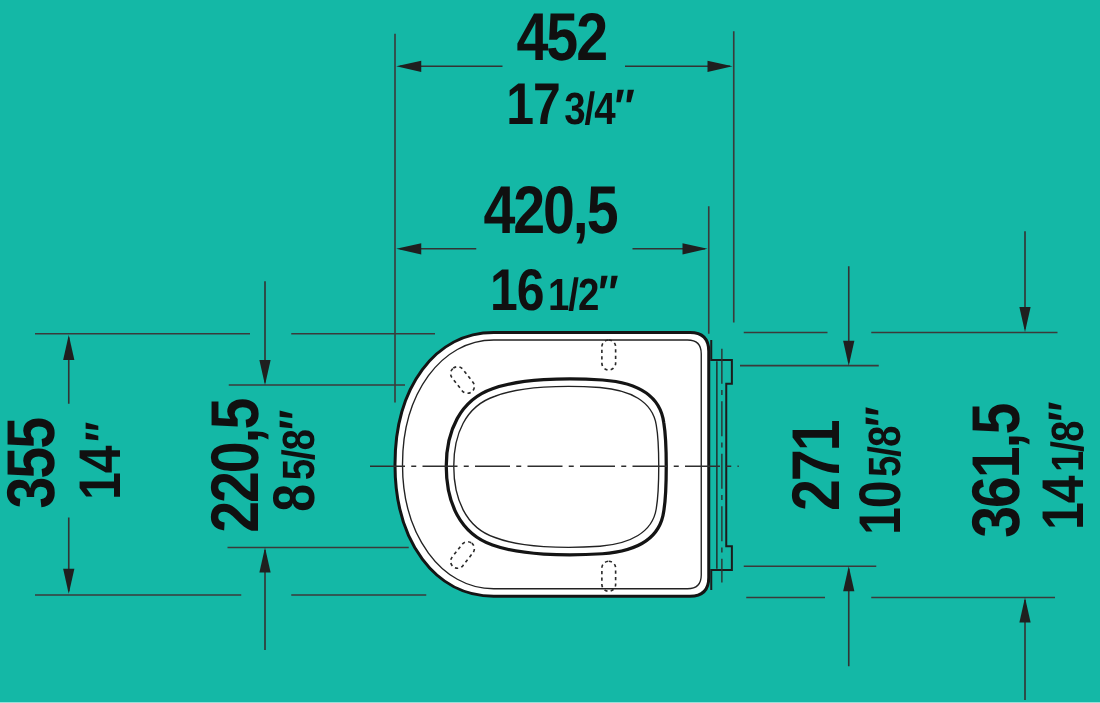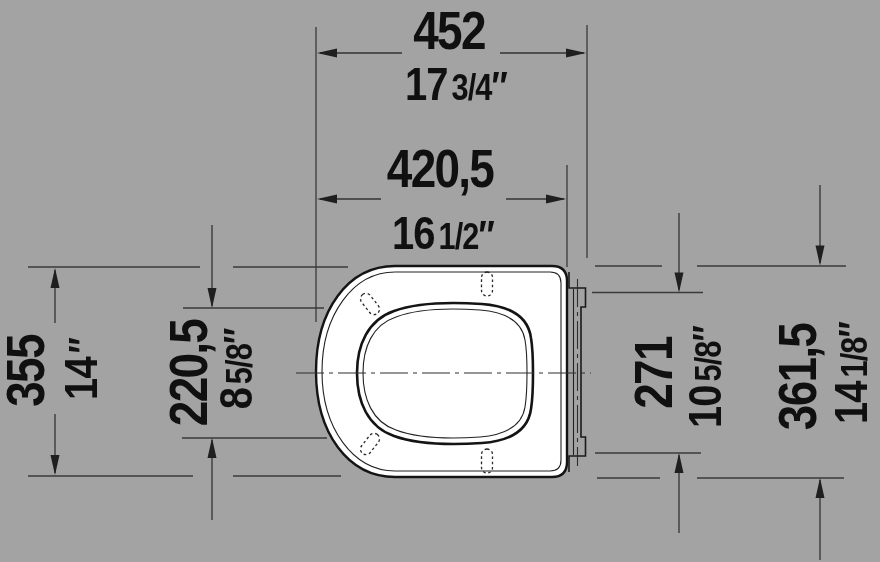--- a/index.html
+++ b/index.html
@@ -1,17 +1,17 @@
 <!DOCTYPE html>
 <html><head>
 <meta charset="utf-8">
 <style>
   html,body{margin:0;padding:0;background:#fff;}
   #stage{
-    position:relative;width:880px;height:562px;background:#a3a3a3;
+    position:relative;width:880px;height:562px;background:#14b8a6;
     font-family:"Liberation Sans",sans-serif;overflow:hidden;
   }
   #stage svg{position:absolute;left:0;top:0;}
   .lbl{
     position:absolute;font-weight:bold;color:#101010;white-space:nowrap;
     line-height:1;
   }
   .h{transform:translate(-50%,-50%) scaleX(0.85);}
   .v{transform:translate(-50%,-50%) rotate(-90deg) scaleX(0.85);}
   .mm{font-size:54px;letter-spacing:-2px;}

